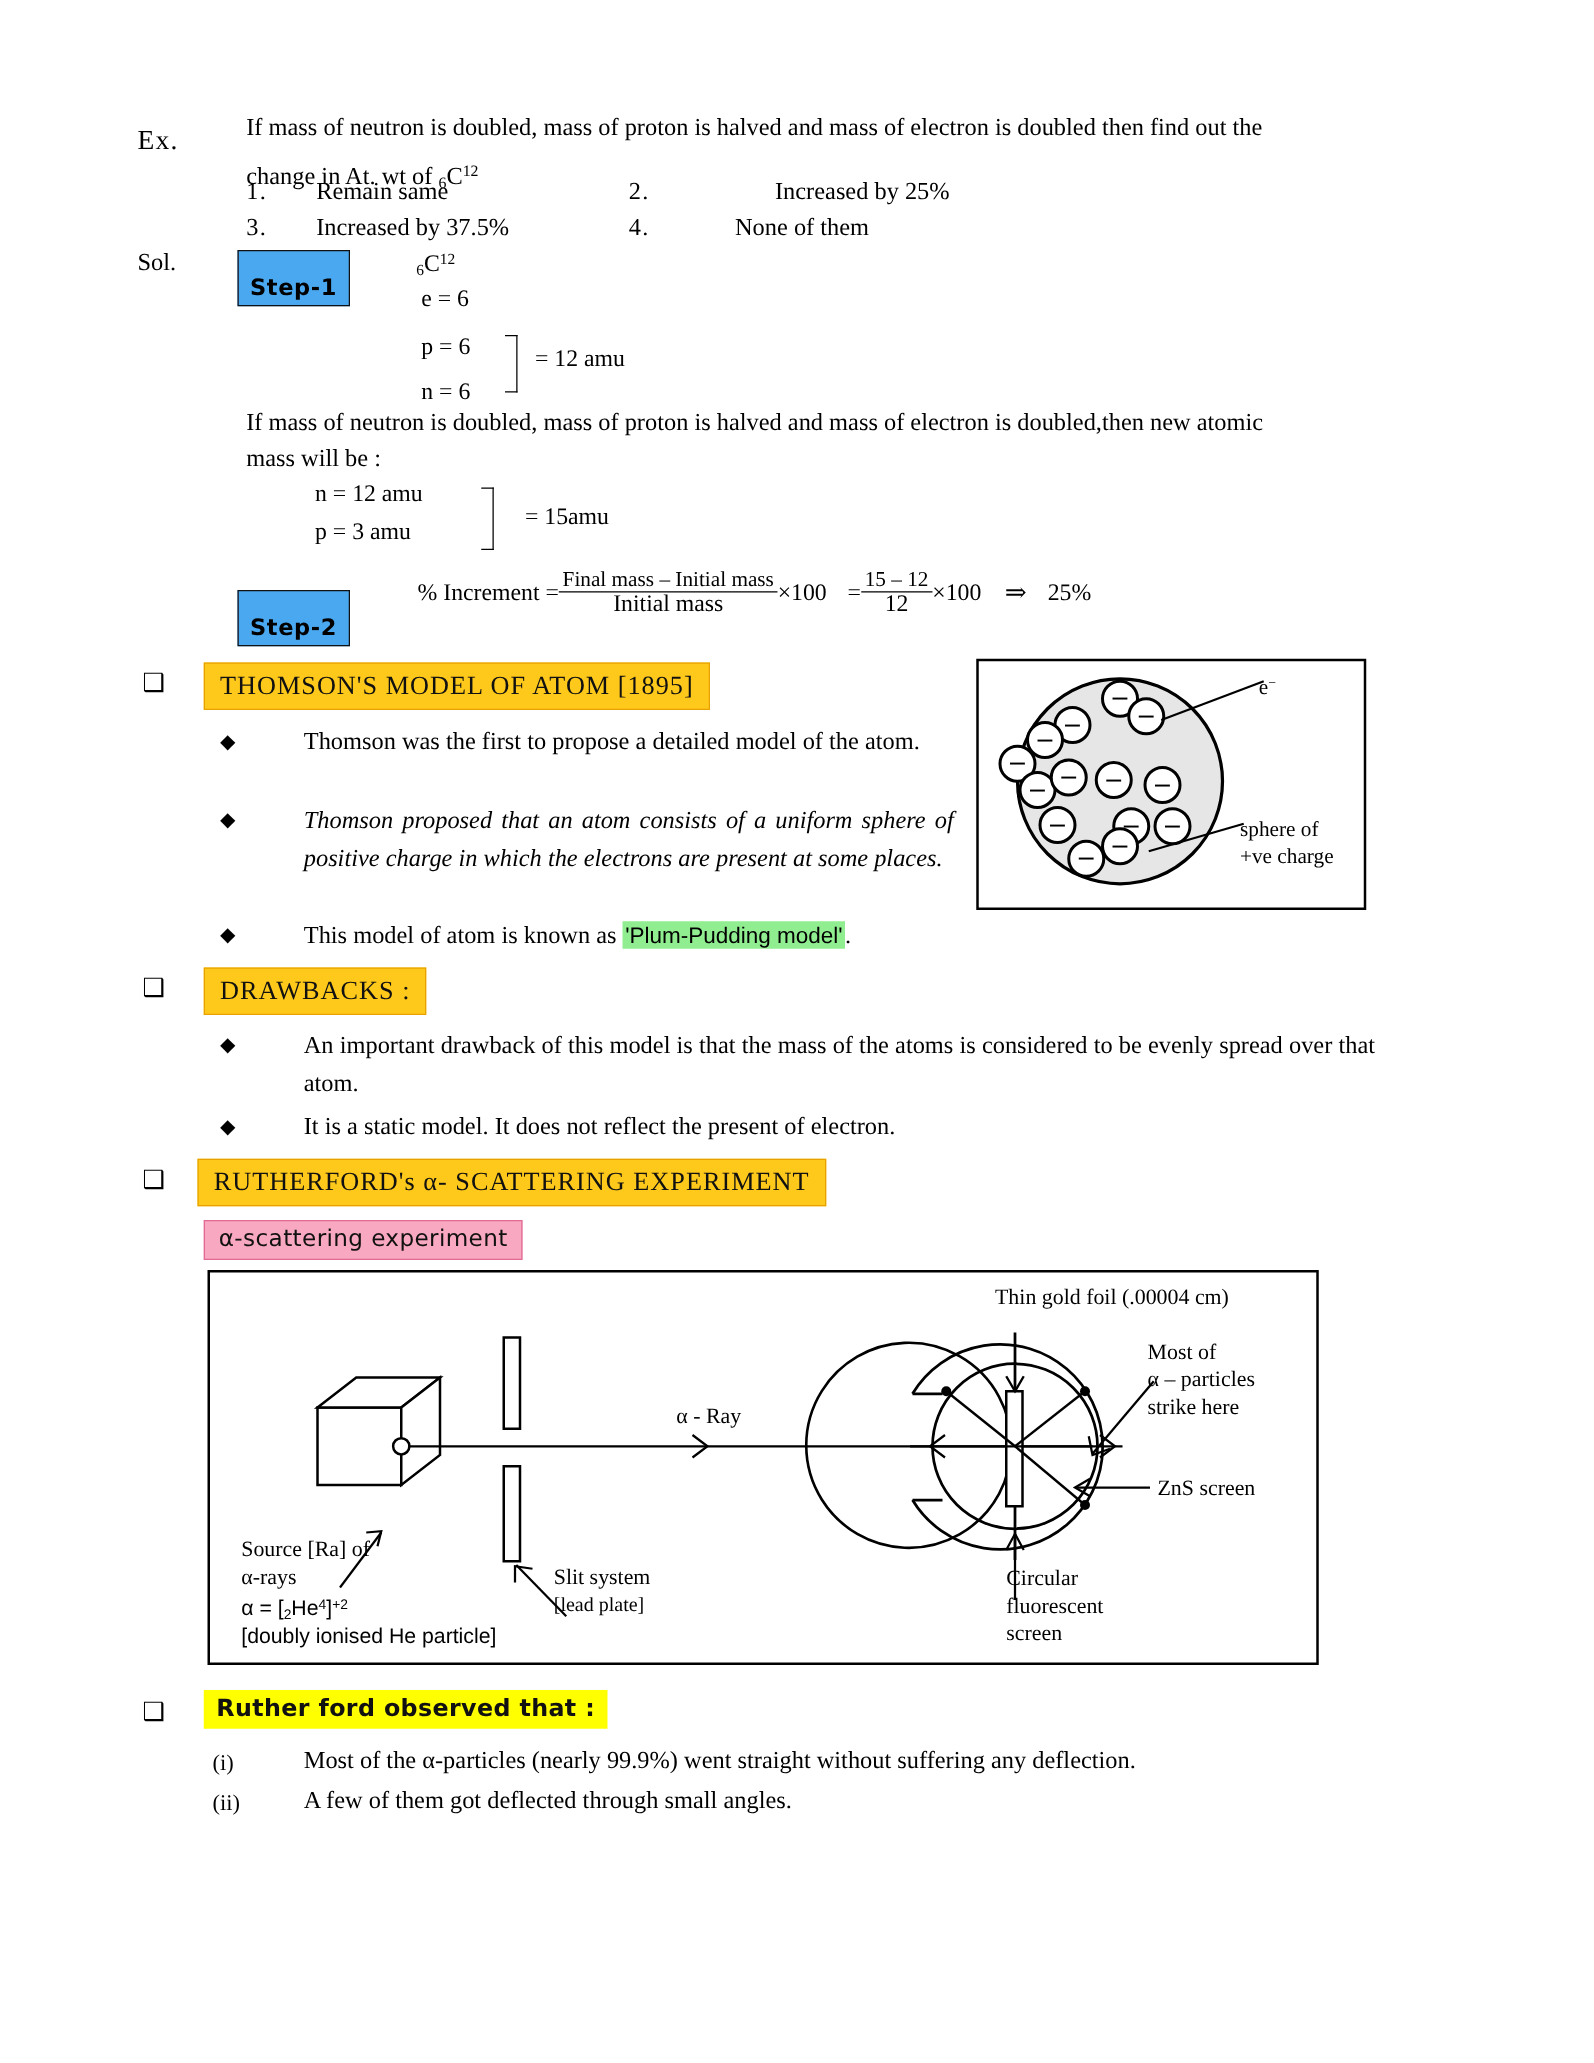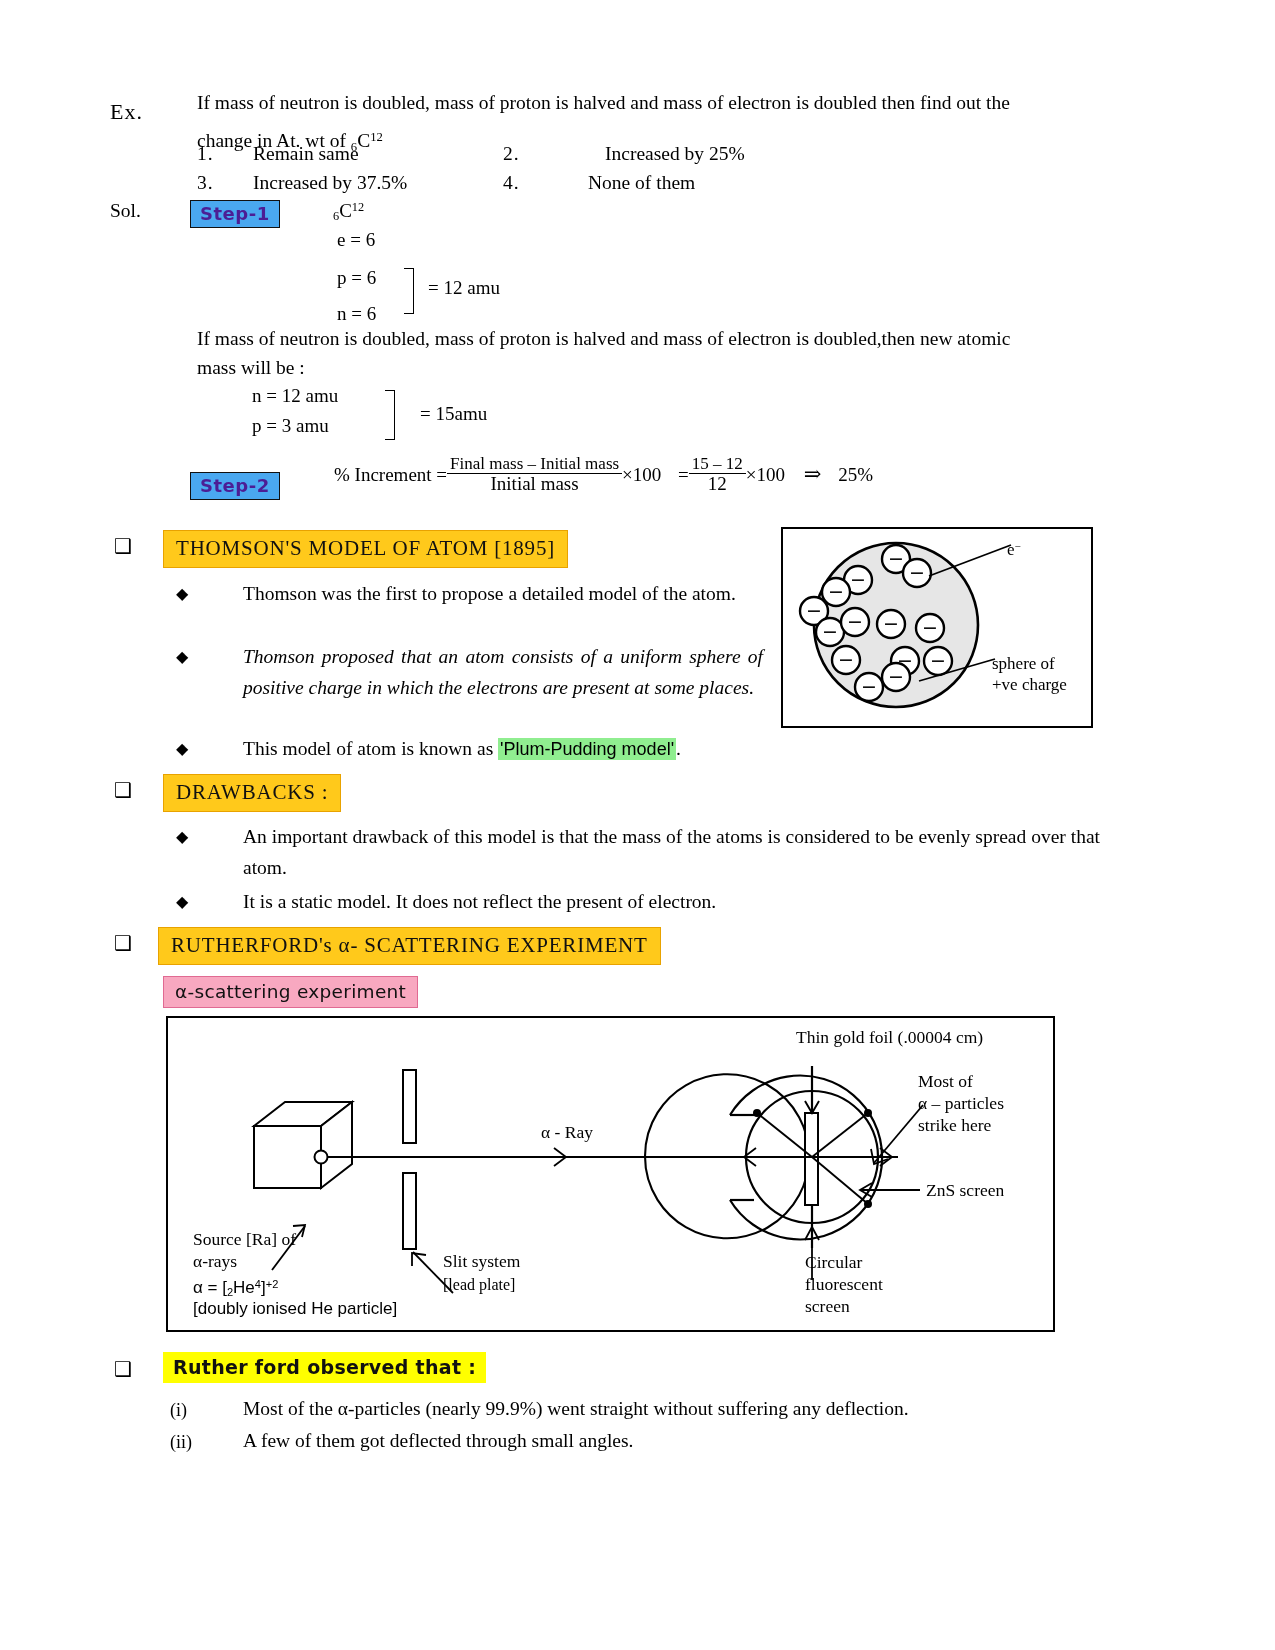--- a/index.html
+++ b/index.html
@@ -24,21 +24,21 @@
   .ex-body{left:197px;top:85px;width:903px;font-size:19.5px;line-height:35px;}
   .ex-body p{margin:0;}
   .opt-num{position:absolute;letter-spacing:1px;}
   .opt-txt{position:absolute;}
 
   .sol-label{left:110px;top:200px;font-size:19.5px;}
 
   .step-chip{
     position:absolute;background:#4aa8f0;border:1px solid #111;
     font-family:"DejaVu Sans",sans-serif;font-weight:bold;font-size:18px;
-    padding:2px 9px 3px 9px;letter-spacing:.5px;color:#4c1d95;
+    padding:19px 9px 3px 9px;letter-spacing:.5px;color:#000000;
   }
 
   .mono-line{position:absolute;font-size:19px;}
 
   .brace{
     position:absolute;border-top:1.6px solid #000;border-right:1.6px solid #000;
     border-bottom:1.6px solid #000;
   }
 
   .para{position:absolute;font-size:19.5px;line-height:29px;}
@@ -92,21 +92,21 @@
   <div class="abs ex-body serif">
     <p>If mass of neutron is doubled, mass of proton is halved and mass of electron is doubled then find out the</p>
     <p>
       <span>change in At. wt of </span><span><sub>6</sub><span>C</span><sup>12</sup></span>
     </p>
   </div>
 
   <div class="opt-num serif" style="left:197px;top:143px;font-size:19.5px;">1.</div>
   <div class="opt-txt serif" style="left:253px;top:143px;font-size:19.5px;">Remain same</div>
   <div class="opt-num serif" style="left:503px;top:143px;font-size:19.5px;">2.</div>
-  <div class="opt-txt serif" style="left:605px;top:143px;font-size:19.5px;">Increased by 25%</div>
+  <div class="opt-txt serif" style="left:620px;top:143px;font-size:19.5px;">Increased by 25%</div>
 
   <div class="opt-num serif" style="left:197px;top:172px;font-size:19.5px;">3.</div>
   <div class="opt-txt serif" style="left:253px;top:172px;font-size:19.5px;">Increased by 37.5%</div>
   <div class="opt-num serif" style="left:503px;top:172px;font-size:19.5px;">4.</div>
   <div class="opt-txt serif" style="left:588px;top:172px;font-size:19.5px;">None of them</div>
 
   <div class="abs sol-label serif">Sol.</div>
 
   <div class="step-chip" style="left:190px;top:200px;">Step-1</div>
 

